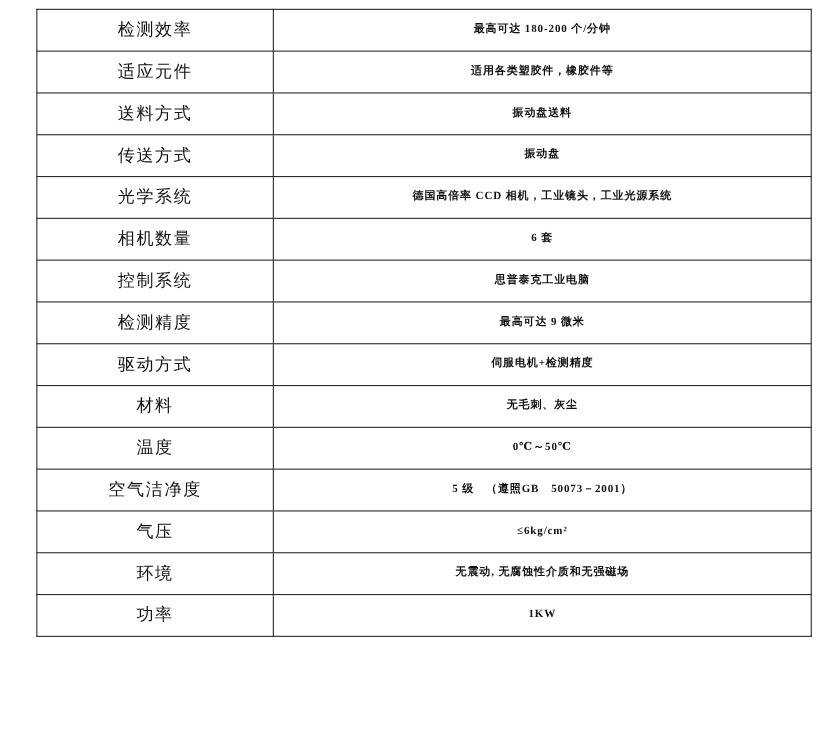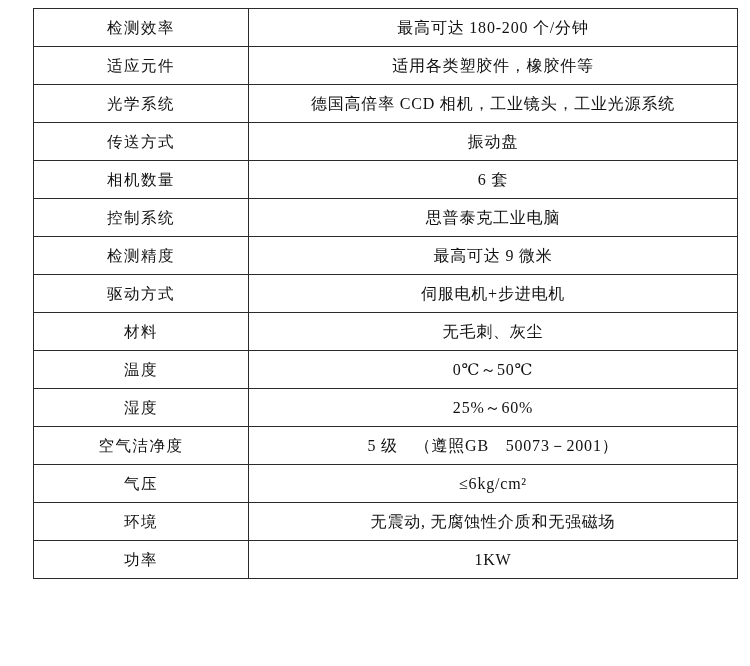--- a/index.html
+++ b/index.html
@@ -43,74 +43,75 @@
     line-height: 1.25;
     letter-spacing: 0.5px;
   }
   table.spec-table td.label {
     width: 206px;
     font-size: 15.5px;
     letter-spacing: 1.5px;
   }
   table.spec-table td.value {
     width: 480px;
-    font-size: 16px;
+    font-size: 10px;
     letter-spacing: 0.8px;
+    font-weight: bold;
   }
 </style>
 </head>
 <body>
 
 <div class="page">
   <div class="spec-table-wrap">
     <table class="spec-table">
       <tbody>
         <tr>
           <td class="label">检测效率</td>
           <td class="value">最高可达 180-200 个/分钟</td>
         </tr>
         <tr>
           <td class="label">适应元件</td>
           <td class="value">适用各类塑胶件，橡胶件等</td>
         </tr>
         <tr>
-          <td class="label">光学系统</td>
-          <td class="value">德国高倍率 CCD 相机，工业镜头，工业光源系统</td>
+          <td class="label">送料方式</td>
+          <td class="value">振动盘送料</td>
         </tr>
         <tr>
           <td class="label">传送方式</td>
           <td class="value">振动盘</td>
+        </tr>
+        <tr>
+          <td class="label">光学系统</td>
+          <td class="value">德国高倍率 CCD 相机，工业镜头，工业光源系统</td>
         </tr>
         <tr>
           <td class="label">相机数量</td>
           <td class="value">6 套</td>
         </tr>
         <tr>
           <td class="label">控制系统</td>
           <td class="value">思普泰克工业电脑</td>
         </tr>
         <tr>
           <td class="label">检测精度</td>
           <td class="value">最高可达 9 微米</td>
         </tr>
         <tr>
           <td class="label">驱动方式</td>
-          <td class="value">伺服电机+步进电机</td>
+          <td class="value">伺服电机+检测精度</td>
         </tr>
         <tr>
           <td class="label">材料</td>
           <td class="value">无毛刺、灰尘</td>
         </tr>
         <tr>
           <td class="label">温度</td>
           <td class="value">0℃～50℃</td>
-        </tr>
-        <tr>
-          <td class="label">湿度</td>
-          <td class="value">25%～60%</td>
         </tr>
         <tr>
           <td class="label">空气洁净度</td>
           <td class="value">5 级　（遵照GB　50073－2001）</td>
         </tr>
         <tr>
           <td class="label">气压</td>
           <td class="value">≤6kg/cm²</td>
         </tr>
         <tr>

